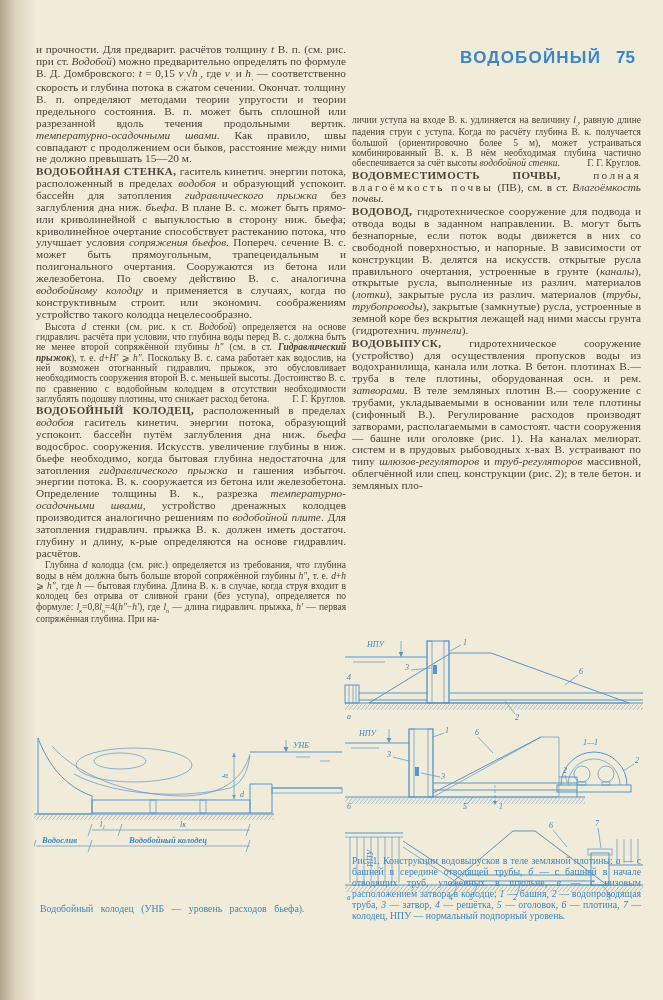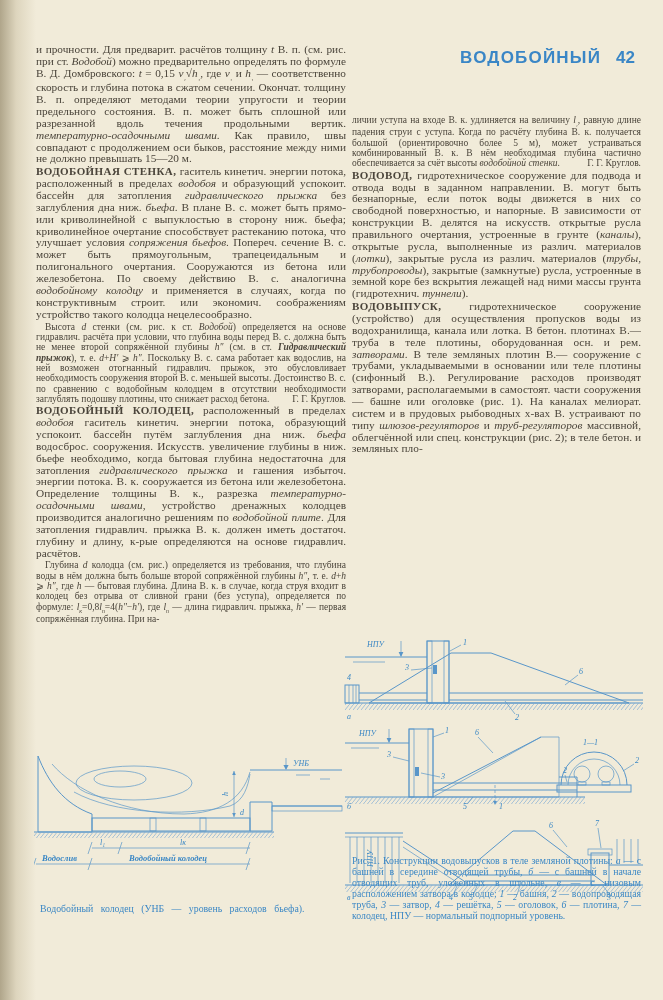--- a/index.html
+++ b/index.html
@@ -34,21 +34,21 @@
 
   .head { font-weight:bold; font-size:11px; letter-spacing:0.4px; }
   .i  { font-style:italic; }
   .b  { font-weight:normal; }
   .bi { font-weight:bold; font-style:italic; }
   .sub { font-size:0.62em; vertical-align:sub; font-style:italic; }
   .sp { letter-spacing:2.4px; }
   .sig { float:right; }
 
   figure { position:absolute; }
-  .fig-left  { left:34px;  top:756px; width:310px; height:118px; }
+  .fig-left  { left:34px;  top:738px; width:310px; height:118px; }
   .fig-right { left:344px; top:596px; width:300px; height:266px;margin-top:39px; }
 
   p.caption {
     position:absolute; color:#3c88c5; text-align:justify;
     font-size:9.8px; line-height:1.12;
   }
   .caption-left  { left:40px;  top:904px; width:296px; word-spacing:5px; }
   .caption-right { left:352px; top:856px; width:289px; }
 
   svg { display:block; width:100%; height:100%; }
@@ -58,21 +58,21 @@
   .fl  { font:italic 8px  "Liberation Serif", serif; fill:#3c88c5; }
   .flb { font:italic bold 8.5px "Liberation Serif", serif; fill:#3c88c5; }
 </style>
 </head>
 <body>
 
 <div class="page">
   <div class="spine-shadow"></div>
 
   <div class="running-header">
-    <span class="rh-title">ВОДОБОЙНЫЙ</span><span class="rh-page">42</span>
+    <span class="rh-title">ВОДОБОЙНЫЙ</span><span class="rh-page">75</span>
   </div>
 
   <div class="coltext col-left-text">
     <p class="body"><span>и прочности. Для предварит. расчётов толщину </span><span class="i">t</span><span> В. п. (см. рис. при ст. </span><span class="i">Водобой</span><span>) можно предварительно определять по формуле В. Д. Домбровского: </span><span class="i">t</span><span> = 0,15 </span><span class="i">v</span><span class="sub">₁</span><span>√</span><span class="i">h</span><span class="sub">₁</span><span>, где </span><span class="i">v</span><span class="sub">₁</span><span> и </span><span class="i">h</span><span class="sub">₁</span><span> — соответственно скорость и глубина потока в сжатом сечении. Окончат. толщину В. п. определяют методами теории упругости и теории предельного состояния. В. п. может быть сплошной или разрезанной вдоль течения продольными вертик. </span><span class="i">температурно-осадочными швами</span><span>. Как правило, швы совпадают с продолжением оси быков, расстояние между ними не должно превышать 15—20 м.</span></p>
     <p class="body"><span class="head">ВОДОБОЙНАЯ СТЕНКА, </span><span>гаситель кинетич. энергии потока, расположенный в пределах </span><span class="i">водобоя</span><span> и образующий успокоит. бассейн для затопления </span><span class="i">гидравлического прыжка</span><span> без заглубления дна ниж. </span><span class="i">бьефа</span><span>. В плане В. с. может быть прямо- или криволинейной с выпуклостью в сторону ниж. бьефа; криволинейное очертание способствует растеканию потока, что улучшает условия </span><span class="i">сопряжения бьефов</span><span>. Попереч. сечение В. с. может быть прямоугольным, трапецеидальным и полигонального очертания. Сооружаются из бетона или железобетона. По своему действию В. с. аналогична </span><span class="i">водобойному колодцу</span><span> и применяется в случаях, когда по конструктивным строит. или экономич. соображениям устройство такого колодца нецелесообразно.</span></p>
     <p class="fine"><span>Высота </span><span class="i">d</span><span> стенки (см. рис. к ст. </span><span class="i">Водобой</span><span>) определяется на основе гидравлич. расчёта при условии, что глубина воды перед В. с. должна быть не менее второй сопряжённой глубины </span><span class="i">h″</span><span> (см. в ст. </span><span class="bi">Гидравлический прыжок</span><span>), т. е. </span><span class="i">d</span><span>+</span><span class="i">H′</span><span> ⩾ </span><span class="i">h″</span><span>. Поскольку В. с. сама работает как водослив, на ней возможен отогнанный гидравлич. прыжок, это обусловливает необходимость сооружения второй В. с. меньшей высоты. Достоинство В. с. по сравнению с водобойным колодцем в отсутствии необходимости заглублять подошву плотины, что снижает расход бетона. </span><span class="sig">Г. Г. Круглов.</span></p>
     <p class="body"><span class="head">ВОДОБОЙНЫЙ КОЛОДЕЦ, </span><span>расположенный в пределах </span><span class="i">водобоя</span><span> гаситель кинетич. энергии потока, образующий успокоит. бассейн путём заглубления дна ниж. </span><span class="i">бьефа</span><span> водосброс. сооружения. Искусств. увеличение глубины в ниж. бьефе необходимо, когда бытовая глубина недостаточна для затопления </span><span class="i">гидравлического прыжка</span><span> и гашения избыточ. энергии потока. В. к. сооружается из бетона или железобетона. Определение толщины В. к., разрезка </span><span class="i">температурно-осадочными швами</span><span>, устройство дренажных колодцев производится аналогично решениям по </span><span class="i">водобойной плите</span><span>. Для затопления гидравлич. прыжка В. к. должен иметь достаточ. глубину и длину, к-рые определяются на основе гидравлич. расчётов.</span></p>
     <p class="fine"><span>Глубина </span><span class="i">d</span><span> колодца (см. рис.) определяется из требования, что глубина воды в нём должна быть больше второй сопряжённой глубины </span><span class="i">h″</span><span>, т. е. </span><span class="i">d</span><span>+</span><span class="i">h</span><span> ⩾ </span><span class="i">h″</span><span>, где </span><span class="i">h</span><span> — бытовая глубина. Длина В. к. в случае, когда струя входит в колодец без отрыва от сливной грани (без уступа), определяется по формуле: </span><span class="i">l</span><span class="sub">к</span><span>=0,8</span><span class="i">l</span><span class="sub">п</span><span>=4(</span><span class="i">h″</span><span>−</span><span class="i">h′</span><span>), где </span><span class="i">l</span><span class="sub">п</span><span> — длина гидравлич. прыжка, </span><span class="i">h′</span><span> — первая сопряжённая глубина. При на-</span></p>
   </div>
 
@@ -154,20 +154,21 @@
         <text class="flb" x="8" y="105">Водослив</text>
         <text class="flb" x="95" y="105">Водобойный колодец</text>
       </g>
     </svg>
   </figure>
 
   <p class="caption caption-left"><span class="b">Водобойный колодец </span><span>(УНБ — уровень расходов бьефа).</span></p>
 
   <div class="coltext col-right-text">
     <p class="fine noind"><span>личии уступа на входе В. к. удлиняется на величину </span><span class="i">l</span><span class="sub">₁</span><span>, равную длине падения струи с уступа. Когда по расчёту глубина В. к. получается большой (ориентировочно более 5 м), может устраиваться комбинированный В. к. В нём необходимая глубина частично обеспечивается за счёт высоты </span><span class="i">водобойной стенки</span><span>. </span><span class="sig">Г. Г. Круглов.</span></p>
+    <p class="body"><span class="head">ВОДОВМЕСТИМОСТЬ ПОЧВЫ, </span><span class="sp">полная влагоёмкость почвы</span><span> (ПВ), см. в ст. </span><span class="i">Влагоёмкость почвы.</span></p>
     <p class="body"><span class="head">ВОДОВОД, </span><span>гидротехническое сооружение для подвода и отвода воды в заданном направлении. В. могут быть безнапорные, если поток воды движется в них со свободной поверхностью, и напорные. В зависимости от конструкции В. делятся на искусств. открытые русла правильного очертания, устроенные в грунте (</span><span class="i">каналы</span><span>), открытые русла, выполненные из различ. материалов (</span><span class="i">лотки</span><span>), закрытые русла из различ. материалов (</span><span class="i">трубы, трубопроводы</span><span>), закрытые (замкнутые) русла, устроенные в земной коре без вскрытия лежащей над ними массы грунта (гидротехнич. </span><span class="i">туннели</span><span>).</span></p>
     <p class="body"><span class="head">ВОДОВЫПУСК, </span><span>гидротехническое сооружение (устройство) для осуществления пропусков воды из водохранилища, канала или лотка. В бетон. плотинах В.— труба в теле плотины, оборудованная осн. и рем. </span><span class="i">затворами</span><span>. В теле земляных плотин В.— сооружение с трубами, укладываемыми в основании или теле плотины (сифонный В.). Регулирование расходов производят затворами, располагаемыми в самостоят. части сооружения — башне или оголовке (рис. 1). На каналах мелиорат. систем и в прудовых рыбоводных х-вах В. устраивают по типу </span><span class="i">шлюзов-регуляторов</span><span> и </span><span class="i">труб-регуляторов</span><span> массивной, облегчённой или спец. конструкции (рис. 2); в теле бетон. и земляных пло-</span></p>
   </div>
 
   <figure class="fig-right">
     <svg viewBox="0 0 298 266">
       <defs>
         <pattern id="dotsR" width="8" height="8" patternUnits="userSpaceOnUse">
           <circle cx="2" cy="2" r="0.8" fill="#7fabd2"></circle>
           <circle cx="6" cy="5" r="0.6" fill="#7fabd2"></circle>

